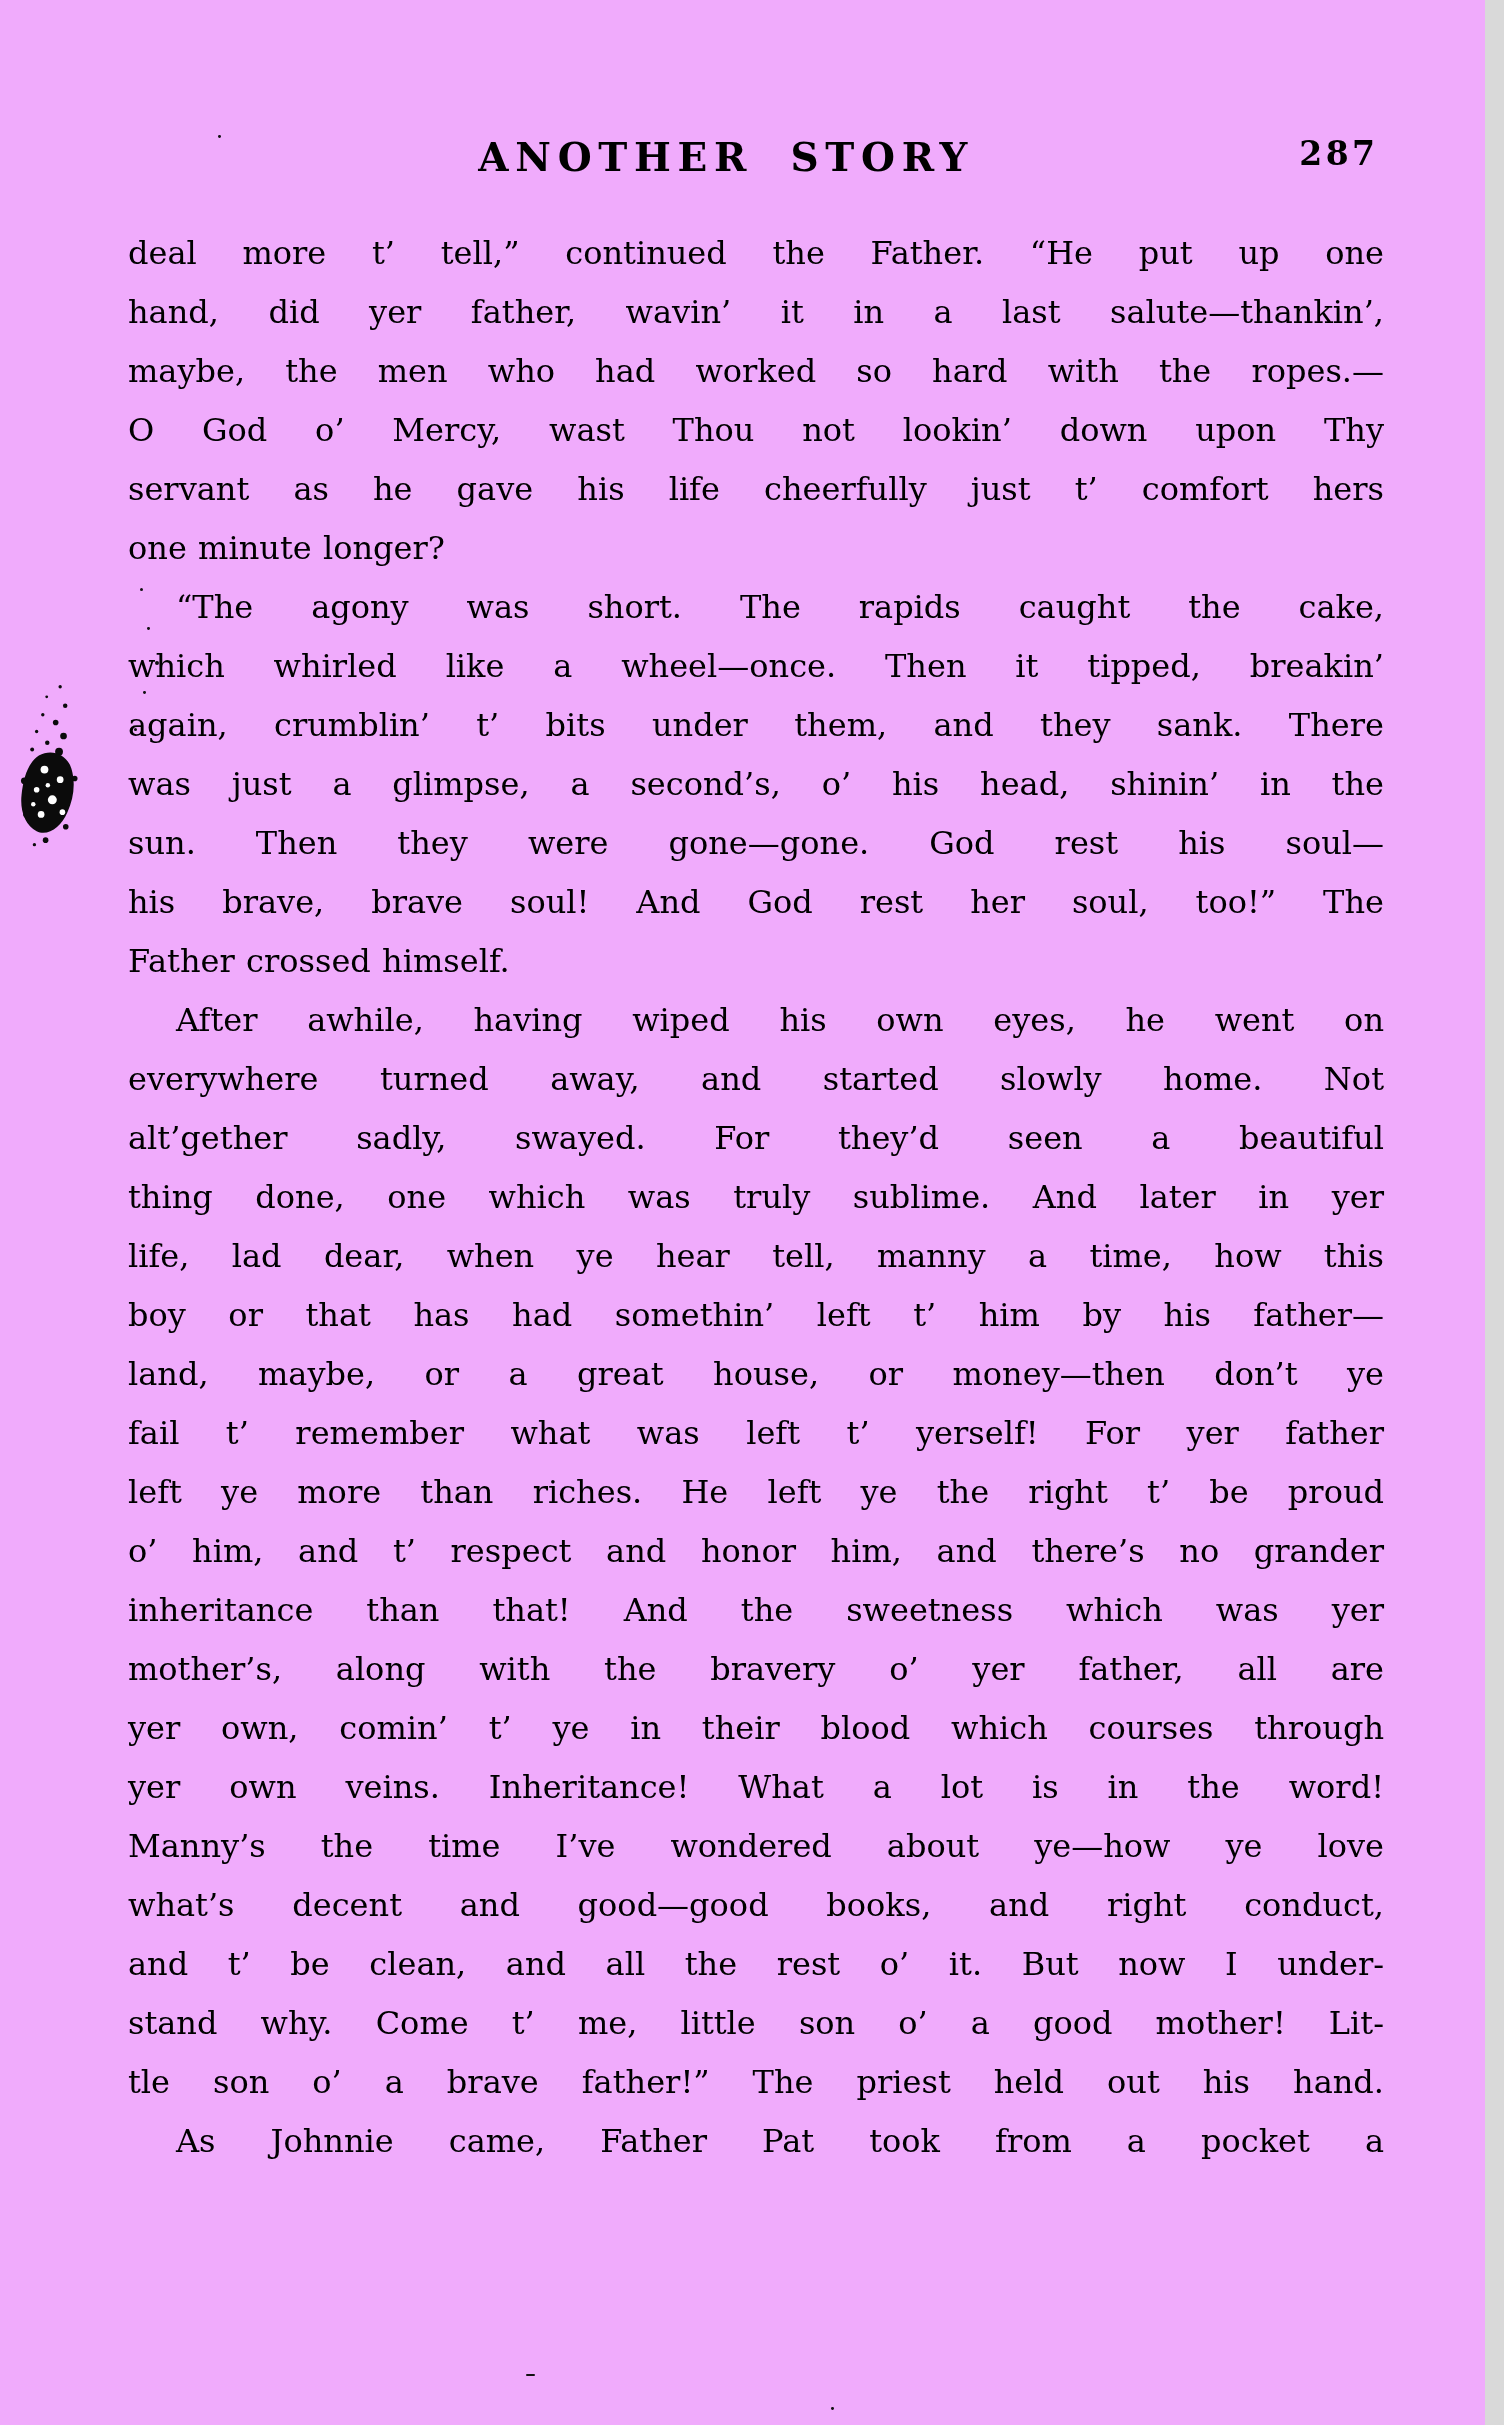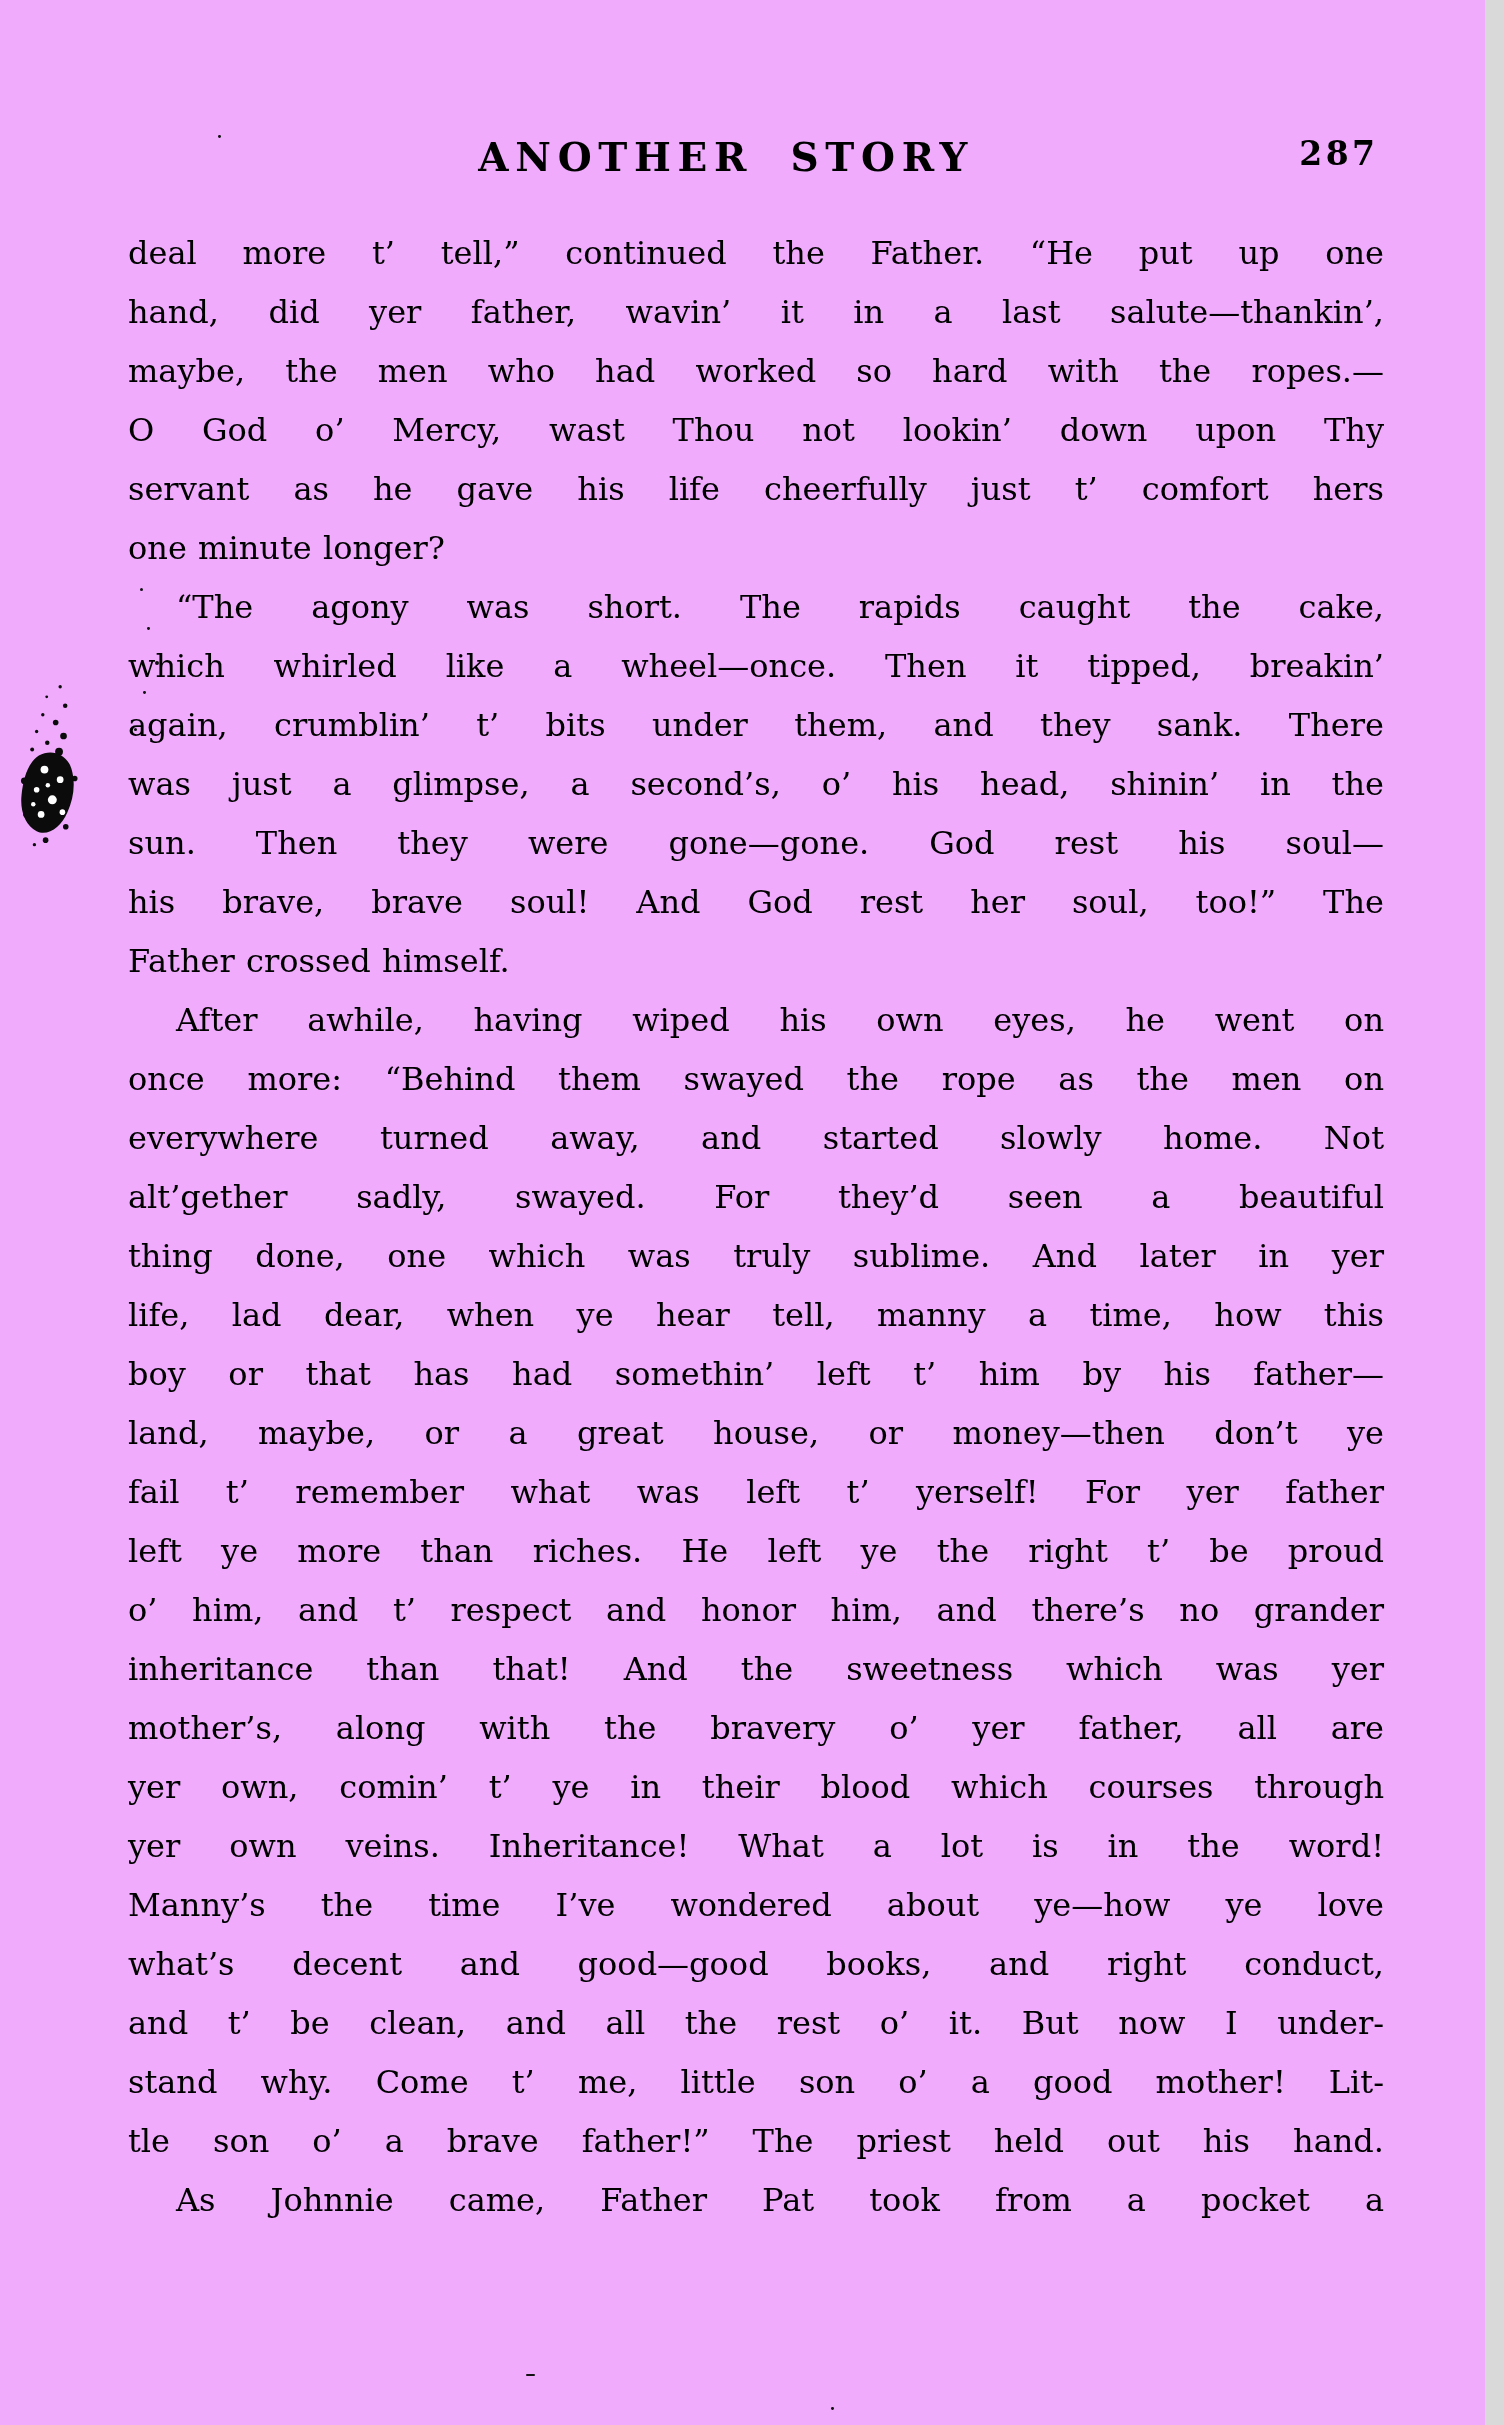--- a/index.html
+++ b/index.html
@@ -95,21 +95,20 @@
     <div class="line">servant as he gave his life cheerfully just t’ comfort hers</div>
     <div class="line nojust">one minute longer?</div>
     <div class="line indent">“The agony was short. The rapids caught the cake,</div>
     <div class="line">which whirled like a wheel—once. Then it tipped, breakin’</div>
     <div class="line">again, crumblin’ t’ bits under them, and they sank. There</div>
     <div class="line">was just a glimpse, a second’s, o’ his head, shinin’ in the</div>
     <div class="line">sun. Then they were gone—gone. God rest his soul—</div>
     <div class="line">his brave, brave soul! And God rest her soul, too!” The</div>
     <div class="line nojust">Father crossed himself.</div>
     <div class="line indent">After awhile, having wiped his own eyes, he went on</div>
-    <div class="line">once more: “Behind them swayed the rope as the men on</div>
     <div class="line">everywhere turned away, and started slowly home. Not</div>
     <div class="line">alt’gether sadly, swayed. For they’d seen a beautiful</div>
     <div class="line">thing done, one which was truly sublime. And later in yer</div>
     <div class="line">life, lad dear, when ye hear tell, manny a time, how this</div>
     <div class="line">boy or that has had somethin’ left t’ him by his father—</div>
     <div class="line">land, maybe, or a great house, or money—then don’t ye</div>
     <div class="line">fail t’ remember what was left t’ yerself! For yer father</div>
     <div class="line">left ye more than riches. He left ye the right t’ be proud</div>
     <div class="line">o’ him, and t’ respect and honor him, and there’s no grander</div>
     <div class="line">inheritance than that! And the sweetness which was yer</div>

